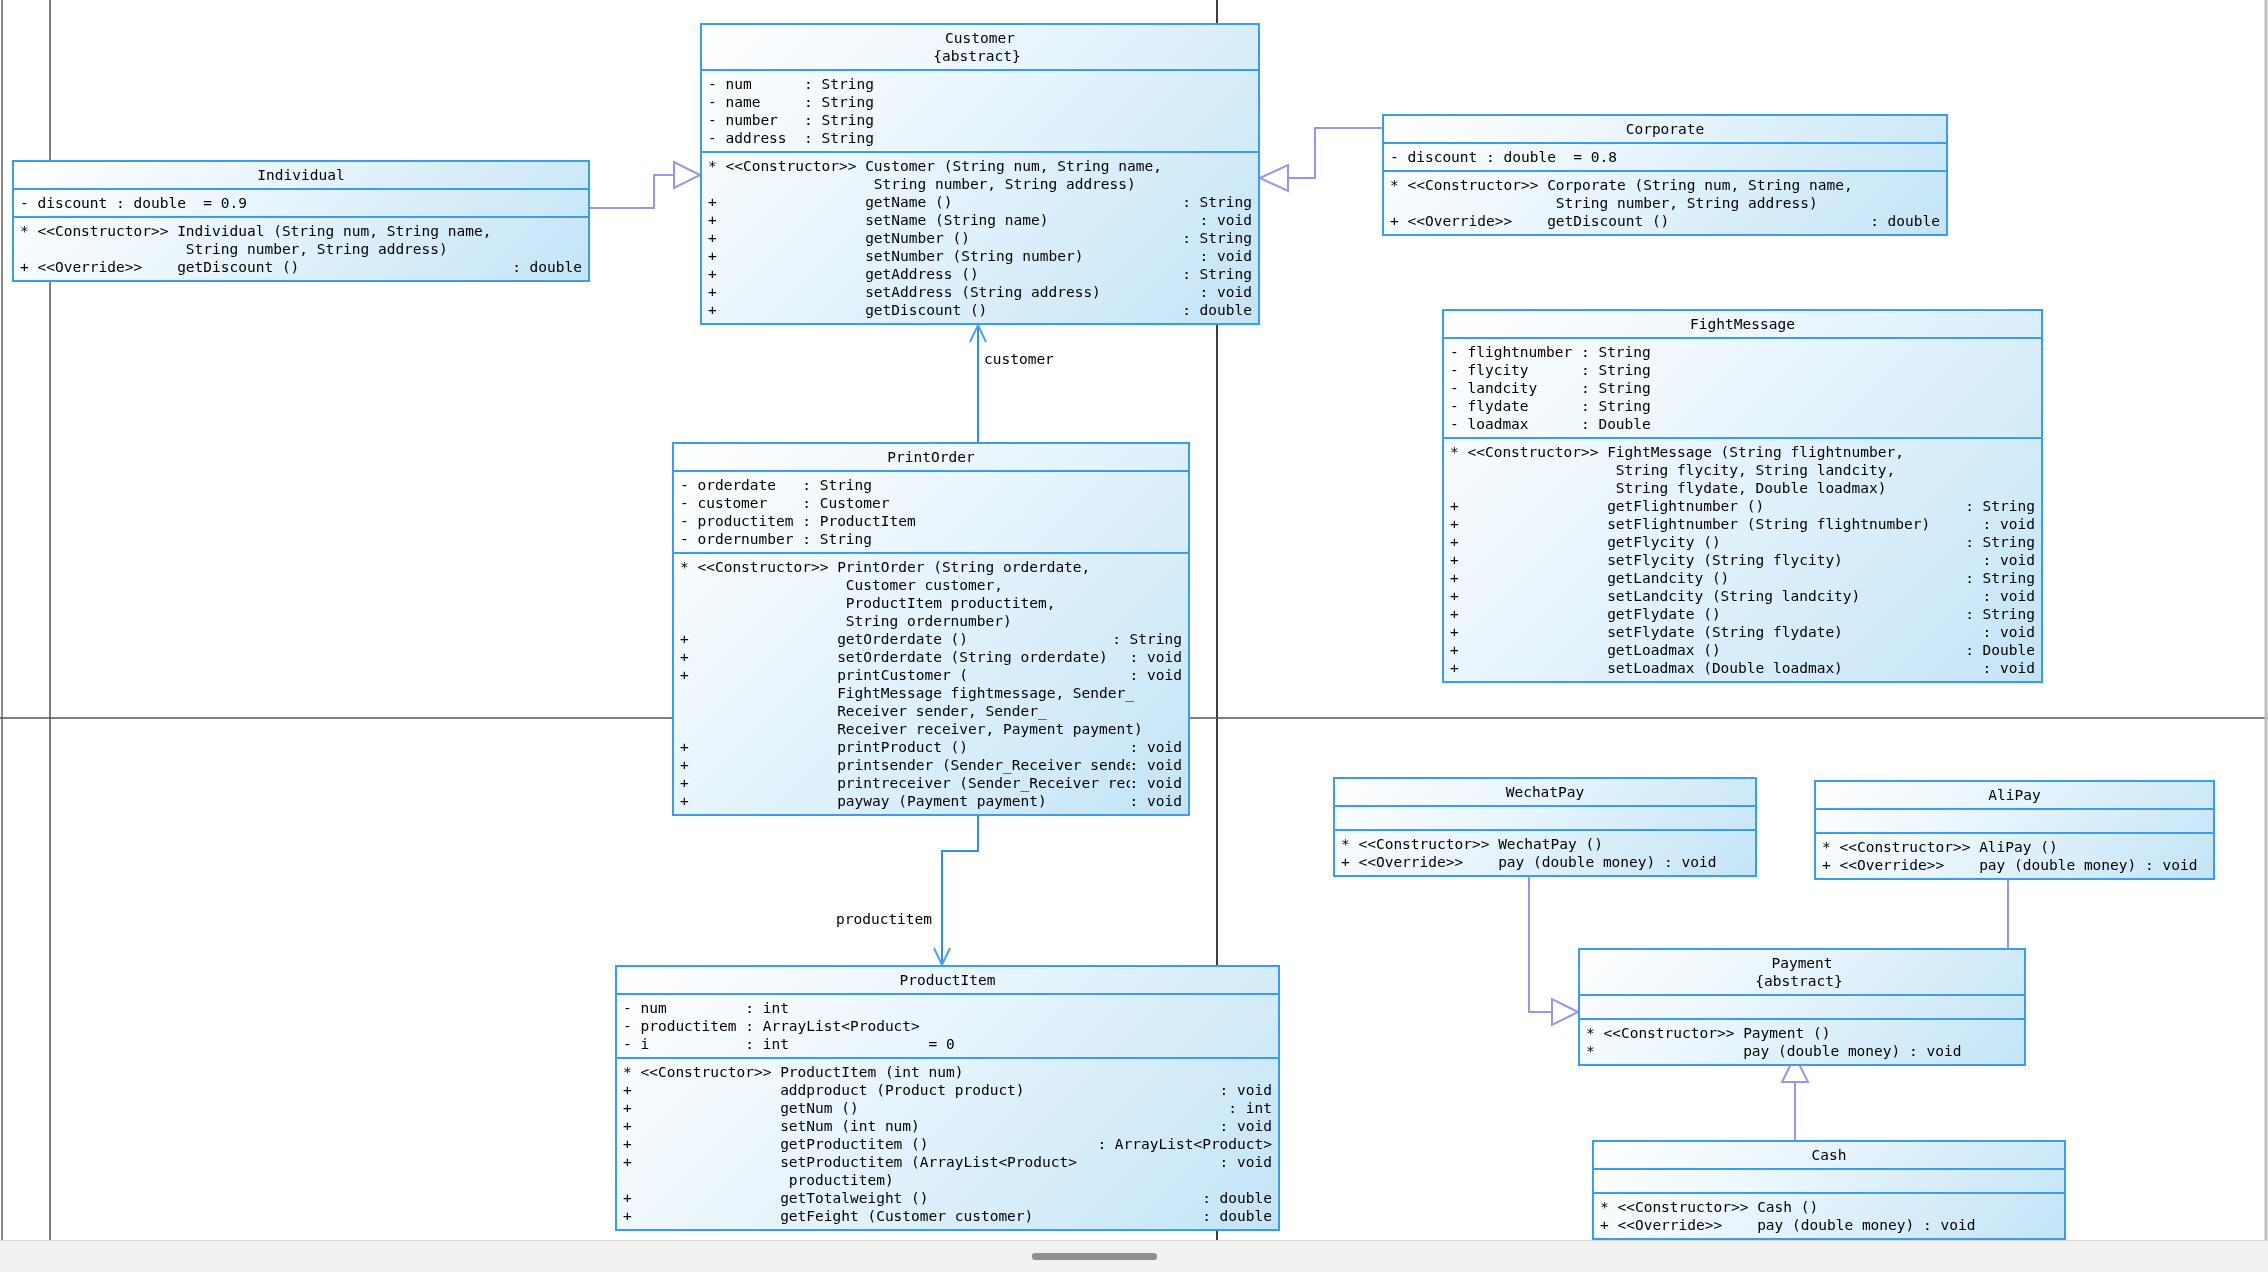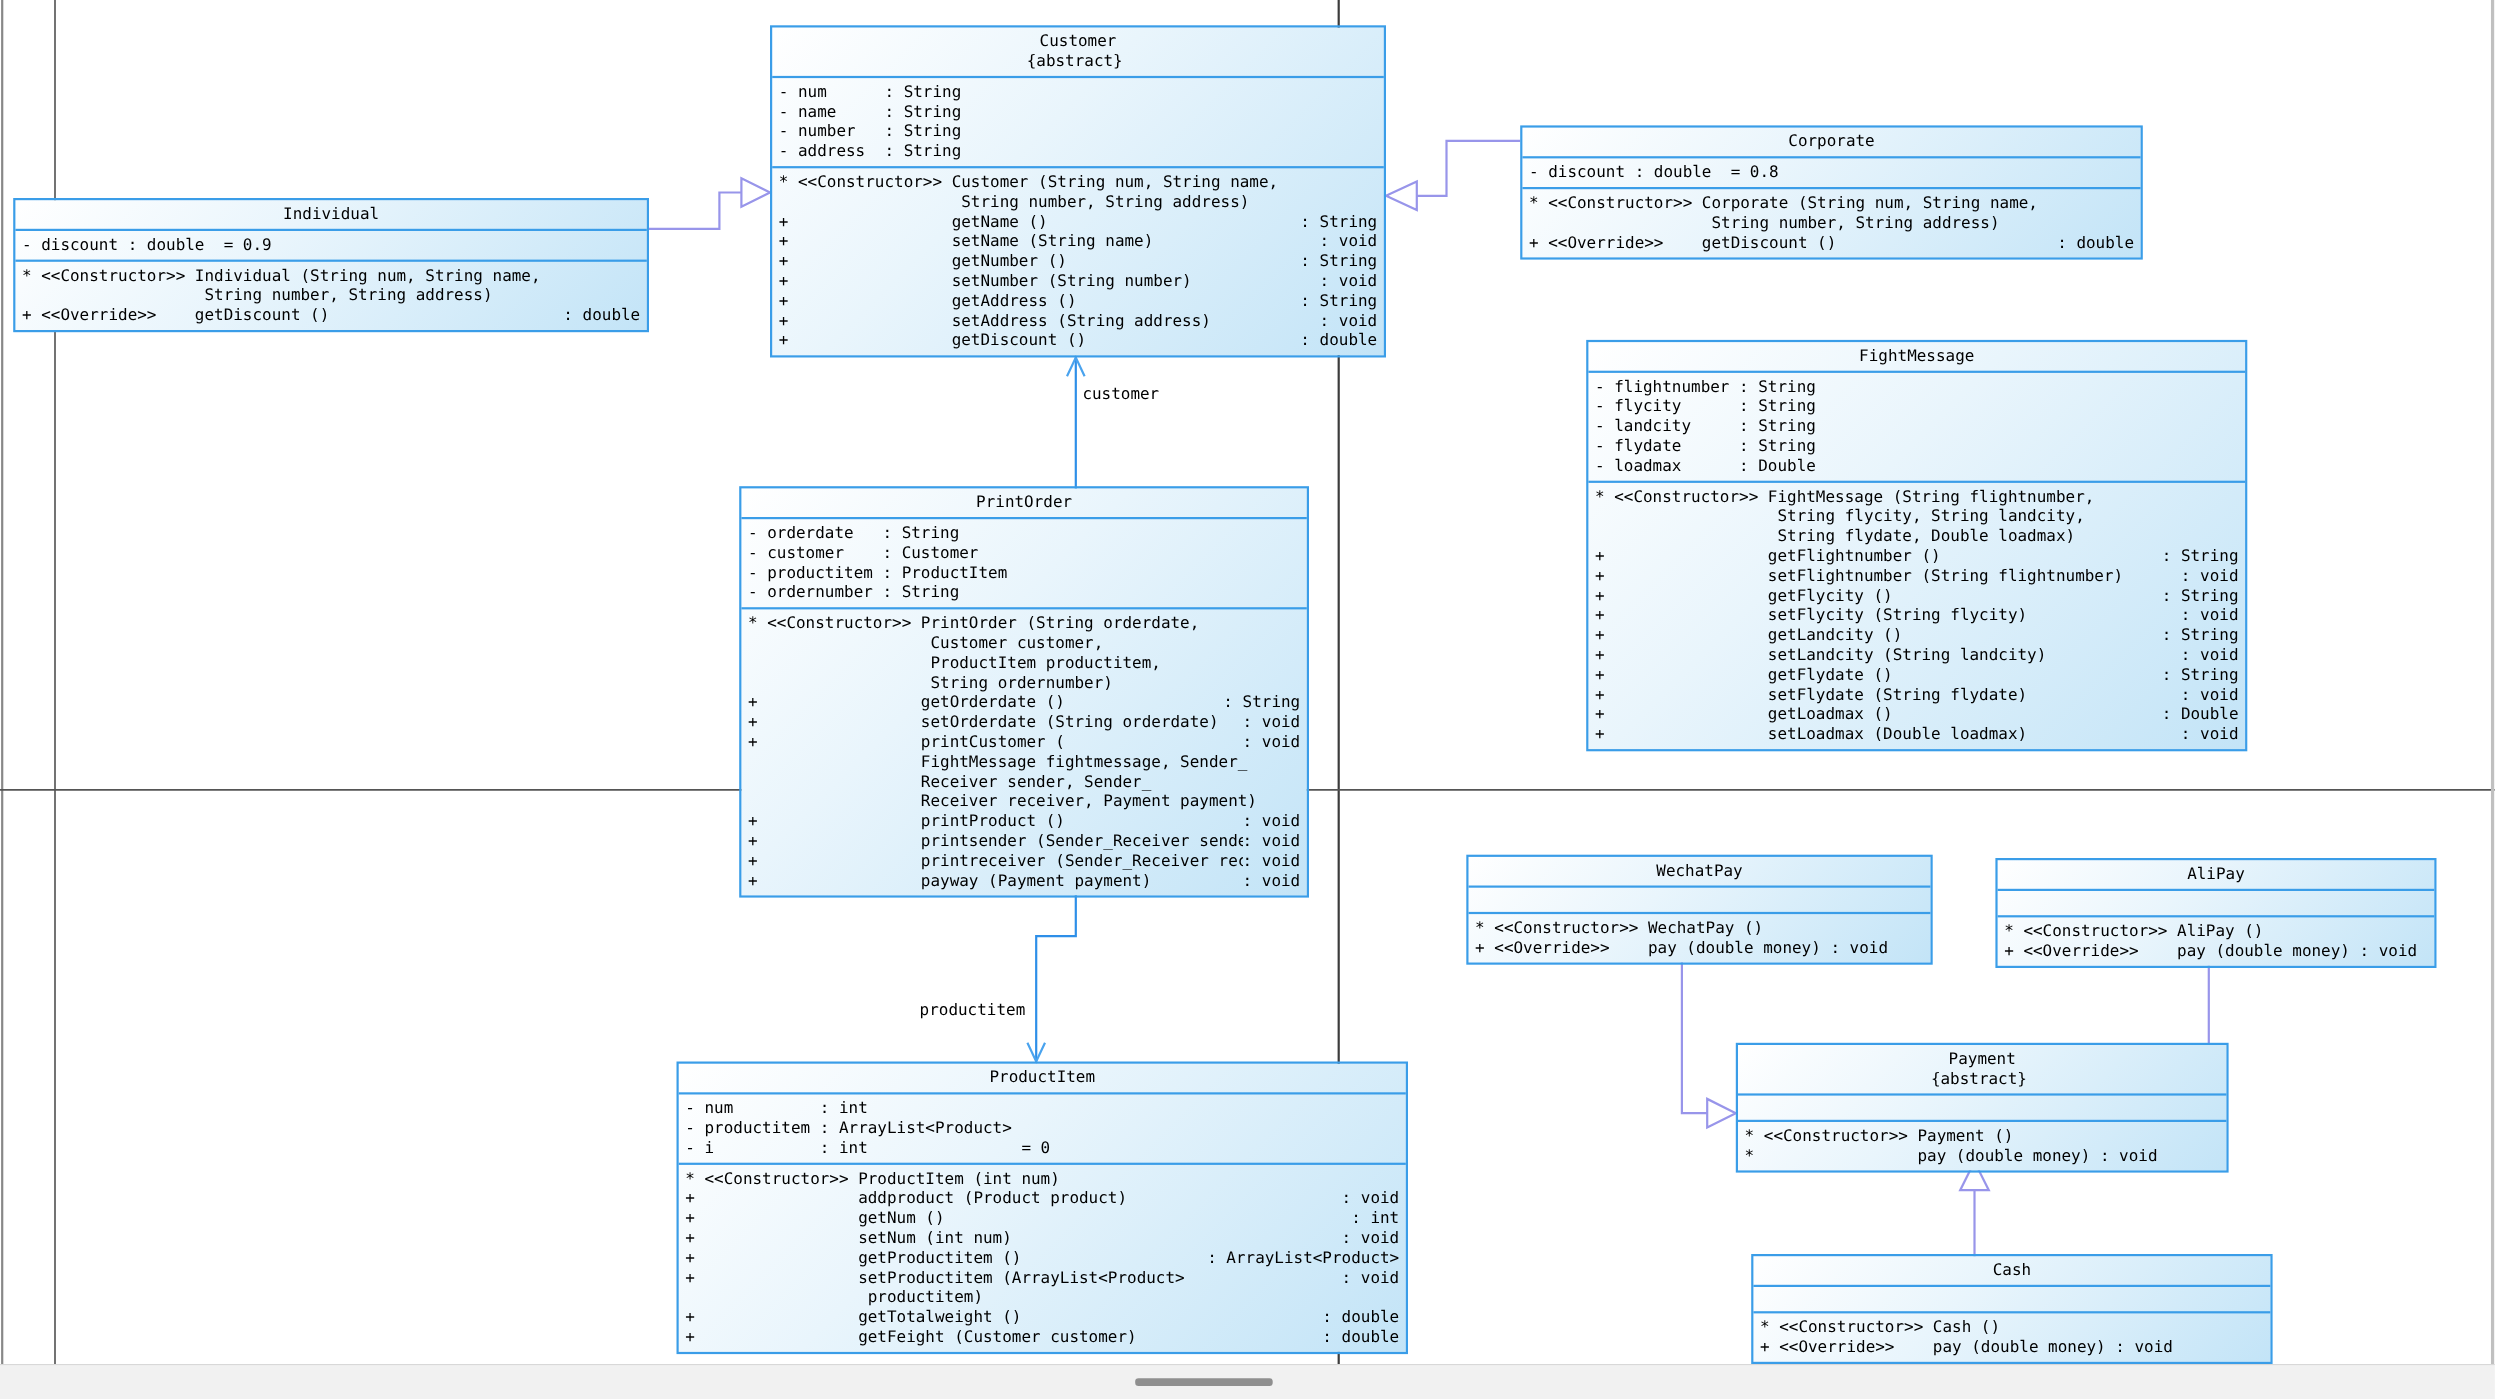--- a/index.html
+++ b/index.html
@@ -23,21 +23,21 @@
   .uml-attrs,.uml-methods{border-top:2px solid #3a9de8;padding:4px 6px;min-height:14px;}
   .line{white-space:pre;}
   .mline{display:flex;}
   .ml{white-space:pre;flex:1 1 auto;overflow:hidden;}
   .mr{white-space:pre;}
   .edge-label{position:absolute;z-index:4;white-space:pre;}
   #lbl-customer{left:984px;top:350px;}
   #lbl-productitem{left:836px;top:910px;}
 
   
-  #box-individual  {left:12px;  top:160px; width:578px;margin-top:20px;}
+  #box-individual  {left:12px;  top:160px; width:578px;}
   #box-customer    {left:700px; top:23px;  width:560px;}
   #box-corporate   {left:1382px;top:78px;  width:566px;margin-top:36px;}
   #box-fightmessage{left:1442px;top:309px; width:601px;}
   #box-printorder  {left:672px; top:442px; width:518px;}
   #box-productitem {left:615px; top:965px; width:665px;}
   #box-wechatpay   {left:1333px;top:777px; width:424px;}
   #box-alipay      {left:1814px;top:780px; width:401px;}
   #box-payment     {left:1578px;top:948px; width:448px;}
   #box-cash        {left:1592px;top:1140px;width:474px;}
 

